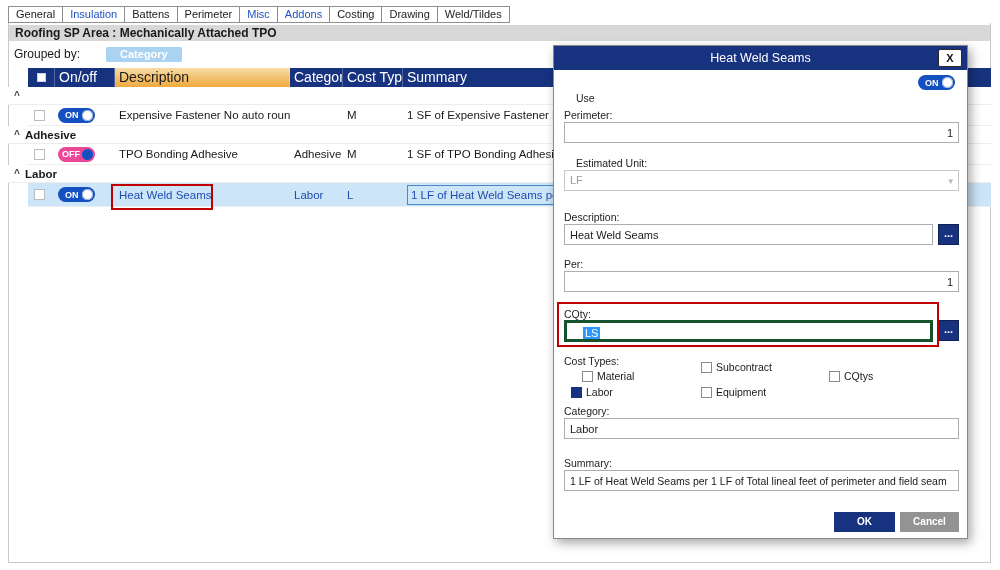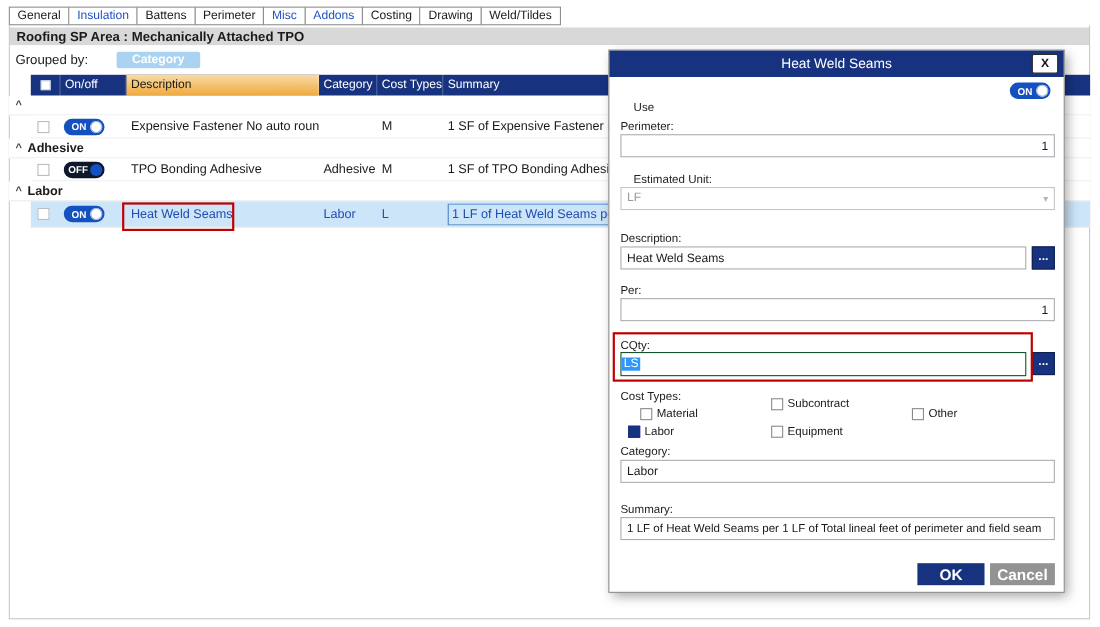--- a/index.html
+++ b/index.html
@@ -16,21 +16,21 @@
            border-left:1px solid #c9c9c9; border-right:1px solid #c9c9c9; border-bottom:1px solid #c9c9c9;
            pointer-events:none; }
   .page-title { position:absolute; left:9px; top:25px; width:981px; height:16px; background:#d8d8d8;
                 font-size:12px; font-weight:bold; line-height:16px; padding-left:6px; }
   .groupbar { position:absolute; left:14px; top:46px; height:16px; display:flex; align-items:center; font-size:12px; }
   .chip { margin-left:26px; background:#a9d3f0; color:#fff; font-size:11px; font-weight:bold;
           padding:1px 14px 2px; border-radius:2px; }
 
   
   .thead { position:absolute; left:28px; top:68px; width:963px; height:19px; display:flex;
-           background:#17327f; color:#fff; font-size:11px; z-index:1; }
+           background:#17327f; color:#fff; font-size:14px; z-index:1; }
   .th { line-height:19px; padding-left:4px; border-right:1px solid rgba(255,255,255,.25);
         overflow:hidden; white-space:nowrap; }
   .th.c0 { width:27px; display:flex; align-items:center; justify-content:center; padding-left:0; }
   .th.c1 { width:60px; }
   .th.c2 { width:175px; background:linear-gradient(#f8dca6,#efa93e); color:#1a1a1a; }
   .th.c3 { width:53px; }
   .th.c4 { width:60px; }
   .th.c5 { flex:1; border-right:none; }
   .hdr-box { width:9px; height:9px; background:#fff; border:1px solid #c8d2e8; }
 
@@ -53,21 +53,21 @@
   .focus-box { display:inline-block; border:1px solid #4a86c8; height:20px; line-height:18px;
                padding:0 3px; min-width:158px; }
 
   
   .toggle { width:37px; height:15px; border-radius:8px; position:relative; font-size:9px; font-weight:bold;
             color:#fff; display:flex; align-items:center; margin-left:3px; flex:0 0 auto; }
   .toggle .knob { position:absolute; top:2px; width:11px; height:11px; border-radius:50%; }
   .toggle.on { background:#1550c0; }
   .toggle.on .tlbl { margin-left:7px; }
   .toggle.on .knob { right:2px; background:#fff; box-shadow:inset 0 0 0 1px #9ab0d8; }
-  .toggle.off { background:#0f172a; }
+  .toggle.off { background:#ec4899; }
   .toggle.off .tlbl { margin-left:4px; }
   .toggle.off .knob { right:2px; background:#1550c0; }
 
   
   .red-rect { position:absolute; border:2px solid #c00000; pointer-events:none; }
   #rect-desc { left:111px; top:184px; width:102px; height:26px; z-index:15; }
   #rect-cqty { left:3px; top:256px; width:382px; height:45px; z-index:8; }
 
   
   .dialog { position:absolute; left:553px; top:45px; width:415px; height:494px; background:#fff;
@@ -82,27 +82,27 @@
   .fld { position:absolute; left:10px; width:395px; height:21px; border:1px solid #abadb3;
          font-family:"Liberation Sans", sans-serif; font-size:11px; padding:0 5px; color:#1a1a1a; background:#fff; }
   .fld.right { text-align:right; }
   .fld.short { width:369px; }
   .fld.small { font-size:10.5px; }
   .browse { position:absolute; left:384px; width:21px; height:21px; background:#17327f; color:#fff;
             border:1px solid #10214f; font-size:11px; line-height:17px; text-align:center; font-weight:bold; }
   .combo { position:absolute; left:10px; width:395px; height:21px; border:1px solid #c6c6c6; color:#9a9a9a;
            line-height:19px; padding-left:5px; background:#fff; }
   .combo .chev { position:absolute; right:5px; top:1px; color:#b5b5b5; font-size:9px; }
-  .cqty-field { position:absolute; left:10px; top:274px; width:369px; height:22px; border:1px solid #14532d;
-                background:#fff; line-height:20px; padding-left:0; z-index:9; }
+  .cqty-field { position:absolute; left:10px; top:274px; width:369px; height:22px; border:3px solid #14532d;
+                background:#fff; line-height:20px; padding-left:16px; z-index:9; }
   .sel-text { background:#2e97fd; color:#fff; padding:0 2px; font-size:11px; }
   .chk-item { position:absolute; display:flex; align-items:center; gap:4px; font-size:10.5px; }
   .chk { width:11px; height:11px; border:1px solid #8a8a8a; background:#fff; flex:0 0 auto; }
   .chk.checked { background:#17327f; border-color:#17327f; }
-  .btn { position:absolute; top:466px; height:20px; color:#fff; font-size:14px; font-weight:bold;
+  .btn { position:absolute; top:466px; height:20px; color:#fff; font-size:10px; font-weight:bold;
          text-align:center; line-height:20px; cursor:default; }
   .btn-ok { left:280px; width:61px; background:#17327f; }
   .btn-cancel { left:346px; width:59px; background:#939393; }
 
   
   #lbl-use { top:46px; left:22px; }
   #lbl-qty { top:63px; }   #fld-qty { top:76px; }
   #lbl-unit { top:111px;margin-left:12px; } #fld-unit { top:124px; }
   #lbl-desc { top:165px; } #fld-desc { top:178px; } #btn-desc-browse { top:178px; }
   #lbl-per { top:212px; }  #fld-per { top:225px; }
@@ -259,21 +259,21 @@
   <div class="chk-item" id="chk-material">
     <span class="chk"></span>
     <span>Material</span>
   </div>
   <div class="chk-item" id="chk-subcontract">
     <span class="chk"></span>
     <span>Subcontract</span>
   </div>
   <div class="chk-item" id="chk-other">
     <span class="chk"></span>
-    <span>Other</span>
+    <span>CQtys</span>
   </div>
   <div class="chk-item" id="chk-labor">
     <span class="chk checked"></span>
     <span>Labor</span>
   </div>
   <div class="chk-item" id="chk-equipment">
     <span class="chk"></span>
     <span>Equipment</span>
   </div>
 

